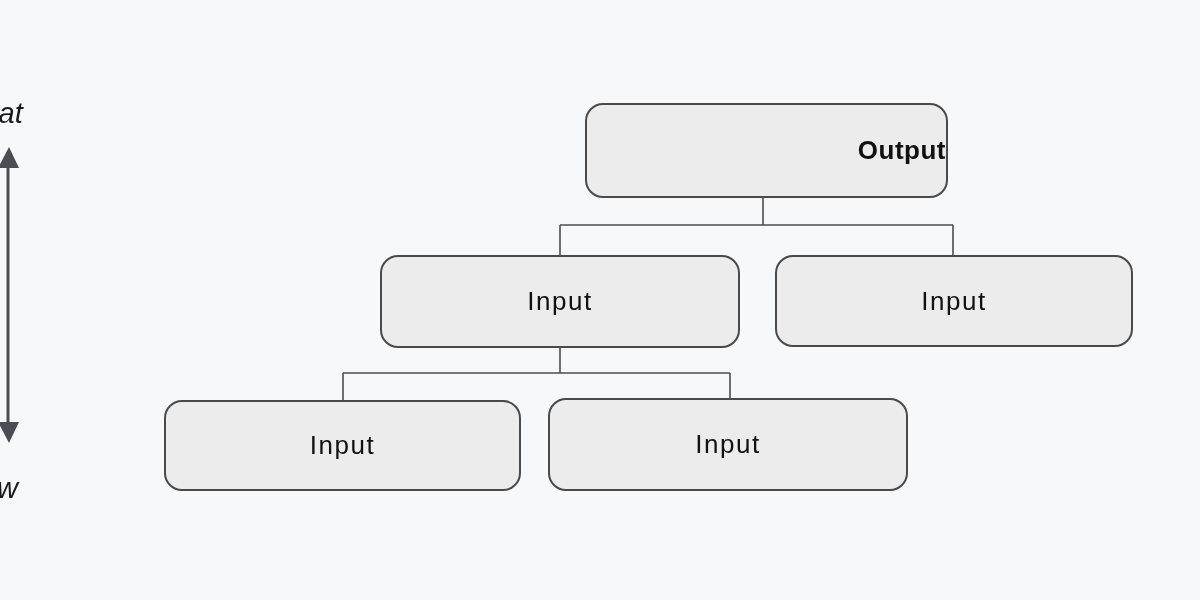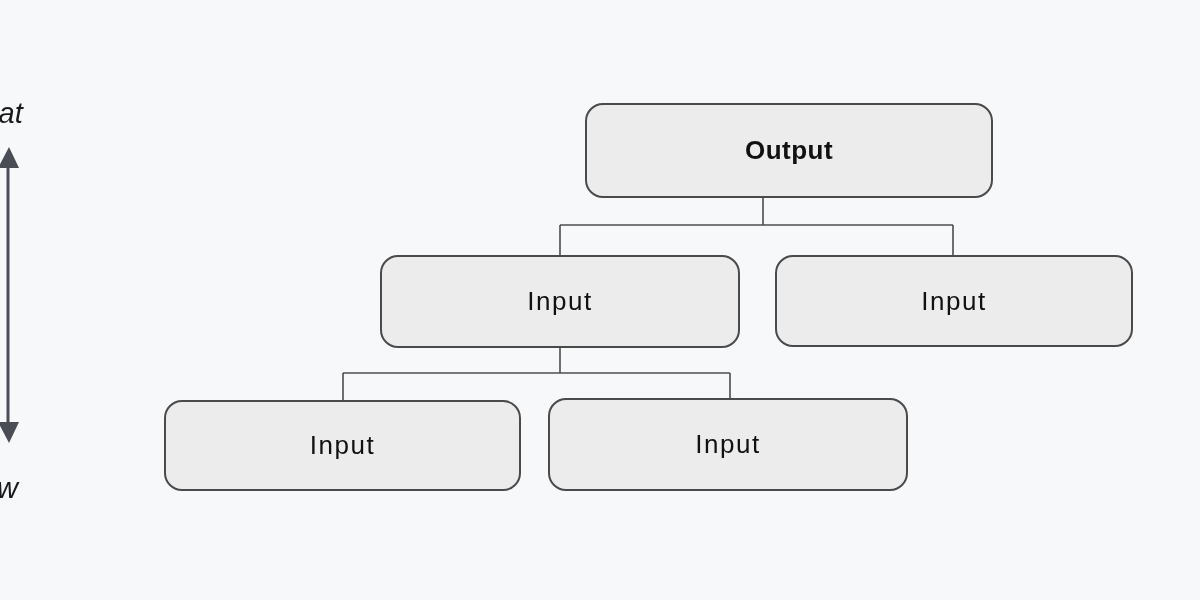--- a/index.html
+++ b/index.html
@@ -29,21 +29,21 @@
   }
   .node .label {
     font-size: 26px;
     color: #111111;
     letter-spacing: 1.5px;
   }
   .node.bold .label {
     font-weight: bold;
     letter-spacing: 0.5px;
   }
-  #node-output            { left: 585px; top: 103px; width: 408px; height: 95px; }
+  #node-output            { left: 585px; top: 103px; width: 363px; height: 95px; justify-content: flex-end; }
   #node-input-mid-left    { left: 380px; top: 255px; width: 360px; height: 93px; }
   #node-input-mid-right   { left: 775px; top: 255px; width: 358px; height: 92px; }
   #node-input-bot-left    { left: 164px; top: 400px; width: 357px; height: 91px; }
   #node-input-bot-right   { left: 548px; top: 398px; width: 360px; height: 93px; }
   .edge-label {
     position: absolute;
     font-style: italic;
     font-size: 29px;
     color: #1a1a1a;
     white-space: nowrap;

